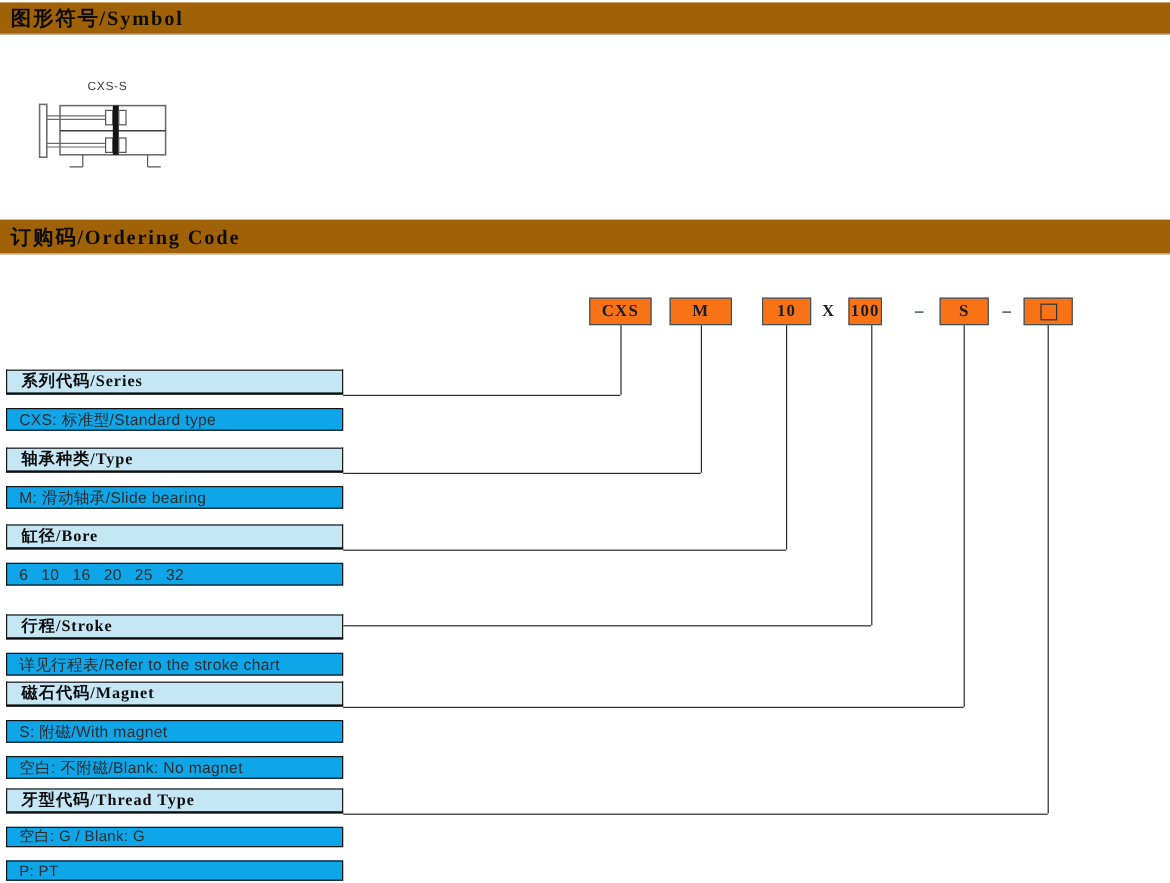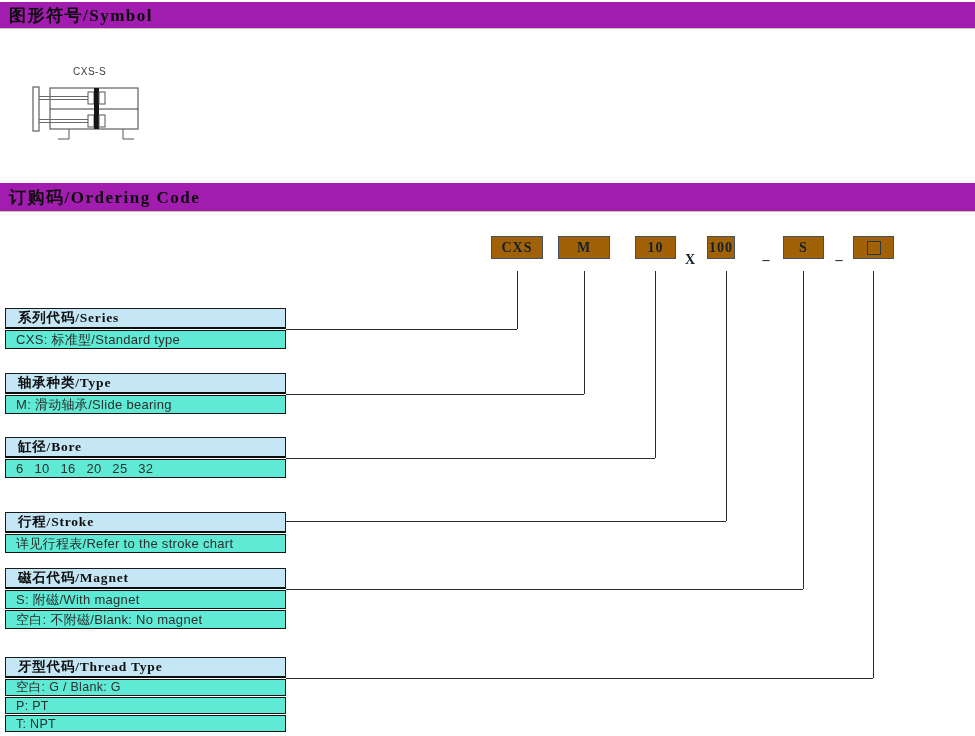--- a/index.html
+++ b/index.html
@@ -1,35 +1,35 @@
 <!DOCTYPE html>
 <html><head>
 <meta charset="utf-8">
 <style>
   html,body{margin:0;padding:0;}
   body{
     width:975px;height:736px;position:relative;overflow:hidden;background:#ffffff;
     font-family:"Liberation Sans", sans-serif;
   }
   .bar{
-    position:absolute;left:0;width:975px;height:27px;background:#a21caf;
+    position:absolute;left:0;width:975px;height:27px;background:#a16207;
     display:flex;align-items:center;box-sizing:border-box;padding-left:9px;
     border-bottom:1px solid #c8c4b8;
   }
   .bar .bar-title{
     font-family:"Liberation Serif", serif;font-weight:bold;font-size:17px;
     color:#0d0d0d;letter-spacing:1.5px;white-space:nowrap;
   }
   #bar-symbol{top:2px;}
   #bar-ordering{top:183px;height:29px;}
 
   
   .code-box{
-    position:absolute;top:236px;height:23px;box-sizing:border-box;
-    background:#a16207;border:1px solid #44505c;
+    position:absolute;top:248px;height:23px;box-sizing:border-box;
+    background:#f97316;border:1px solid #44505c;
     display:flex;align-items:center;justify-content:center;
     font-family:"Liberation Serif", serif;font-weight:bold;font-size:14px;
     color:#13202c;letter-spacing:1px;
   }
   .code-sep{
     position:absolute;top:248px;height:23px;line-height:23px;text-align:center;
     font-family:"Liberation Serif", serif;font-weight:bold;font-size:14px;color:#13202c;
   }
   .sq-icon{display:inline-block;width:12px;height:12px;border:1.5px solid #2a3540;background:transparent;}
 
@@ -40,22 +40,22 @@
   
   .tbl{position:absolute;left:5px;width:281px;}
   .tbl-header{
     height:21px;box-sizing:border-box;background:#c4e6f5;
     border:1px solid #1a1a1a;border-bottom:2px solid #0d0d0d;
     display:flex;align-items:center;padding-left:12px;
     font-family:"Liberation Serif", serif;font-weight:bold;font-size:13.5px;
     color:#0e0e0e;letter-spacing:0.8px;white-space:nowrap;
   }
   .tbl-row{
-    height:19px;box-sizing:border-box;background:#5eead4;border:1px solid #141414;
-    margin-top:1px;display:flex;align-items:center;padding-left:10px;
+    height:19px;box-sizing:border-box;background:#0ea5e9;border:1px solid #141414;
+    margin-top:11px;display:flex;align-items:center;padding-left:10px;
     font-size:13px;color:#2e2e2e;letter-spacing:0.3px;white-space:nowrap;
   }
   #tbl-thread .tbl-row{height:17px;font-size:12.5px;}
   .row-bore{word-spacing:7px;}
 
   
   #symbol-drawing{position:absolute;left:25px;top:62px;}
 </style>
 </head>
 <body>

